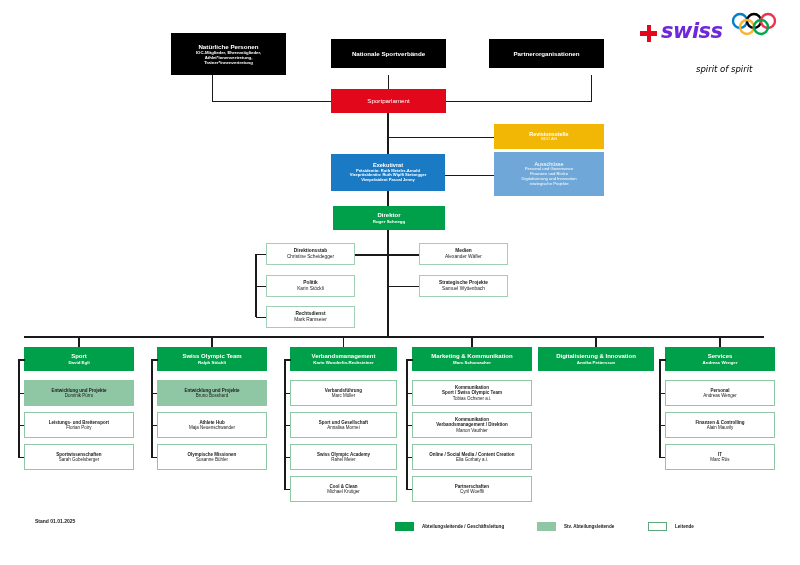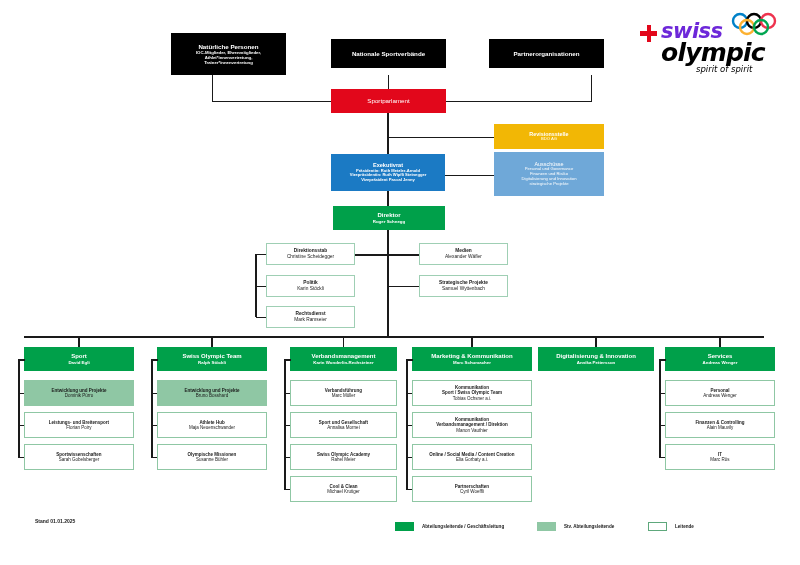--- a/index.html
+++ b/index.html
@@ -214,21 +214,20 @@
 <body>
 
 <div id="page">
 
   <div id="logo">
     <div class="logo-cross">
       <div class="cv"></div>
         <div class="ch"></div>
     </div>
     <div class="logo-swiss">swiss</div>
-    <div class="logo-olympic">olympic</div>
     <div class="logo-tag">spirit of spirit</div>
     <svg id="rings" width="52" height="24" viewBox="0 0 52 24">
       <g fill="none" stroke-width="2.4">
         <circle cx="9" cy="9" r="7" stroke="#0081C8"></circle>
         <circle cx="23" cy="9" r="7" stroke="#000000"></circle>
         <circle cx="37" cy="9" r="7" stroke="#EE334E"></circle>
         <circle cx="16" cy="15" r="7" stroke="#FCB131"></circle>
         <circle cx="30" cy="15" r="7" stroke="#00A651"></circle>
       </g>
     </svg>

